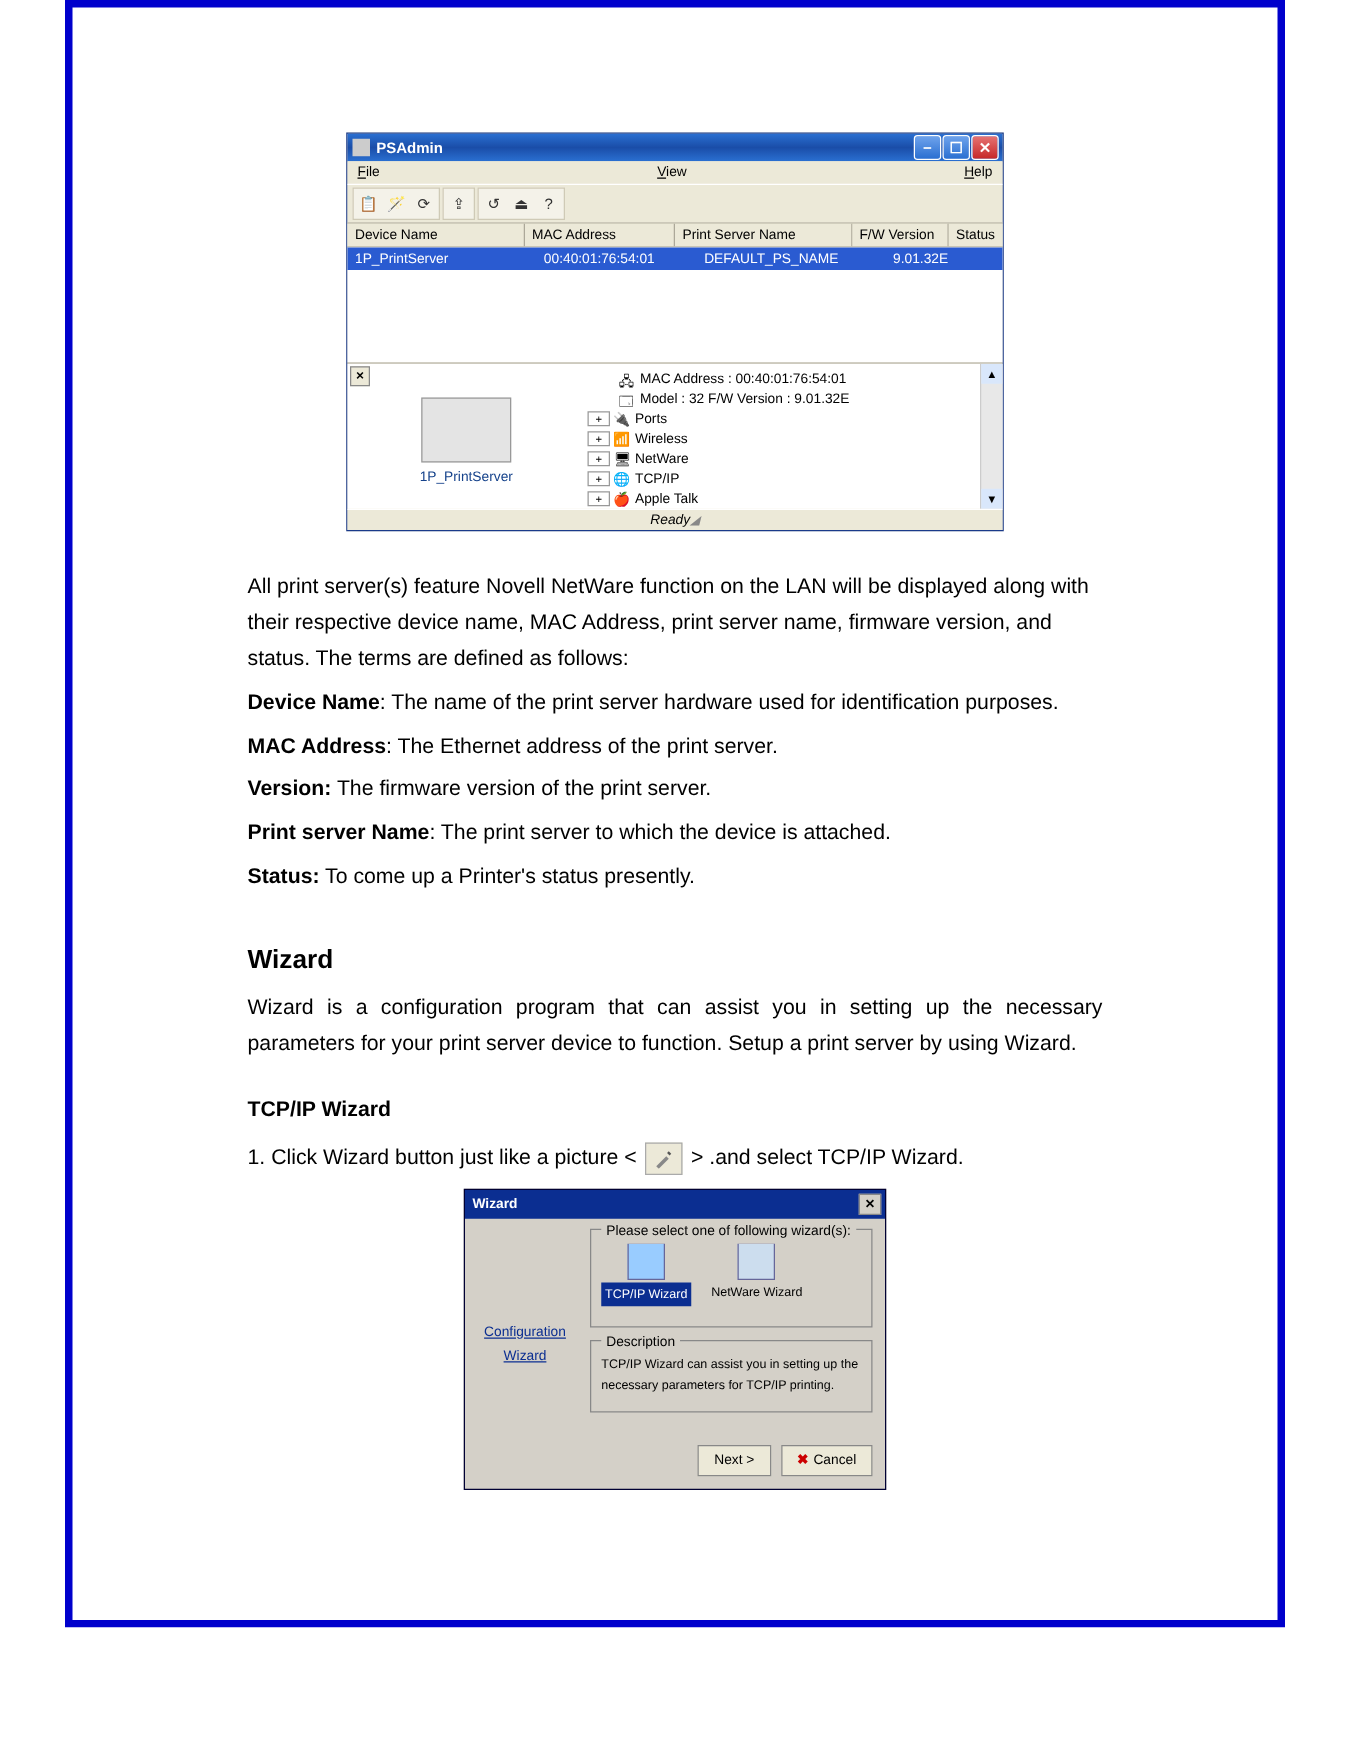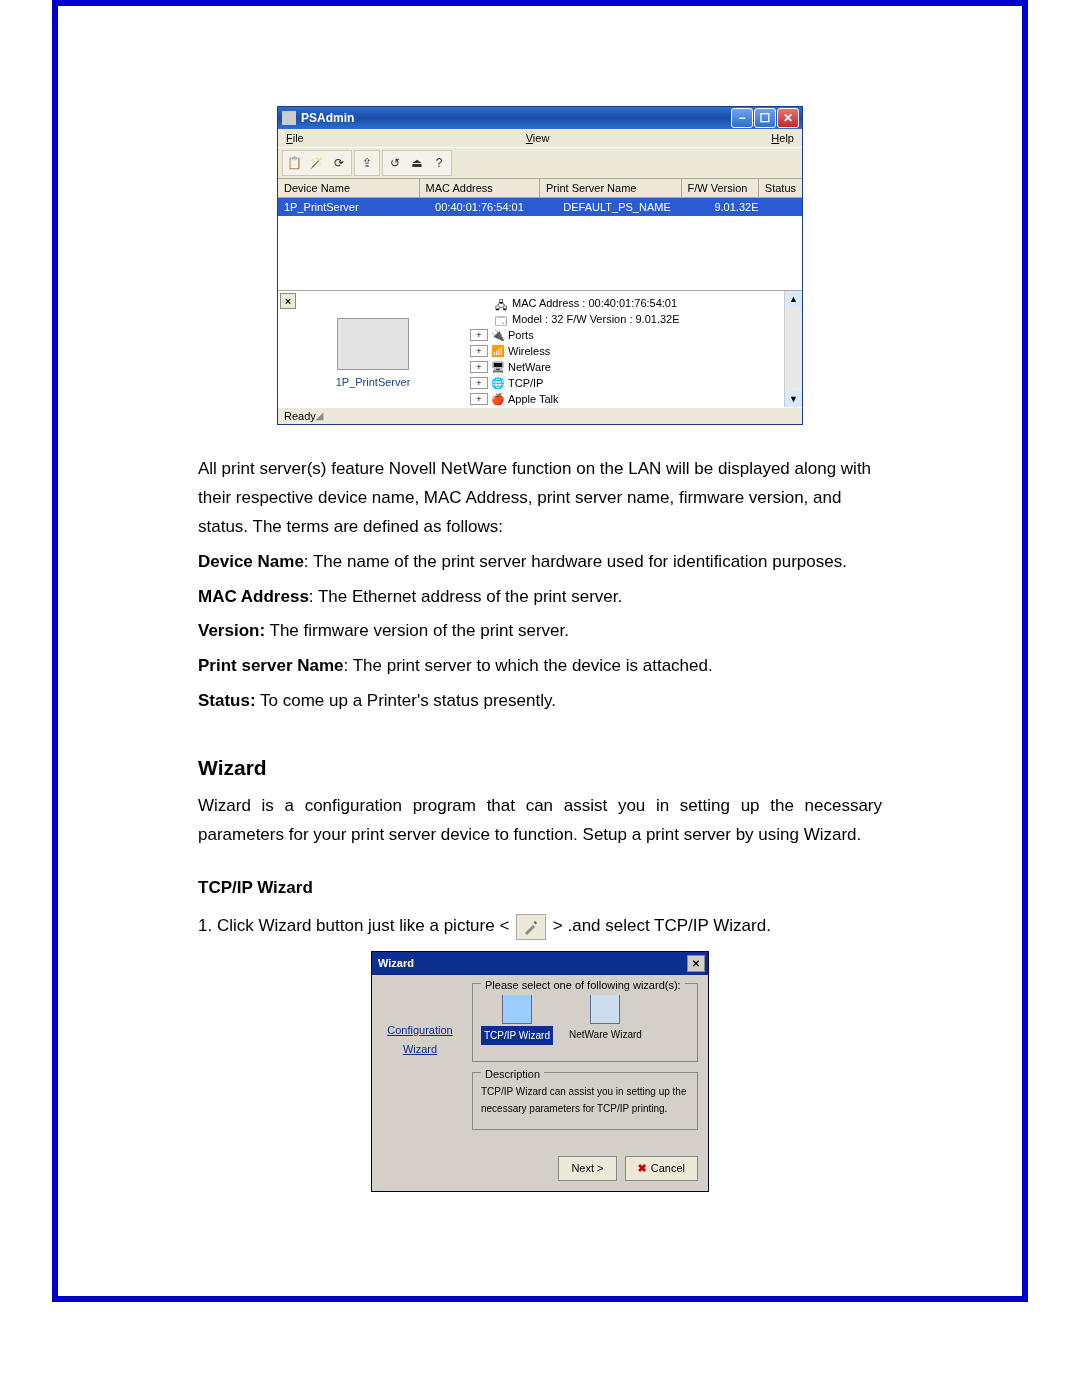--- a/index.html
+++ b/index.html
@@ -120,21 +120,21 @@
     display:flex; flex-direction:column; justify-content:space-between;
     border-left:1px solid #ccc;
   }
   .vbtn{
     height:16px; display:flex;align-items:center;justify-content:center;
     font-size:9px; background:#d9e7fb;
   }
   .statusbar{
     padding:2px 6px; font-size:11px; background:#ece9d8;
     border-top:1px solid #fff;
-    display:flex; justify-content:flex-start;
+    display:flex; justify-content:center;font-style:italic;
   }
   .resize{ font-size:10px; color:#888;}
 
   
   .doc-text{
     margin: 0 90px 0 90px;
     font-size: 17px;
     line-height: 1.7;
     color:#000;
   }
@@ -172,20 +172,21 @@
     display:flex;align-items:center;justify-content:center;
     border:1px solid #888; font-size:10px;
   }
   .wiz-body{
     display:flex;
   }
   .wiz-left{
     width:96px;
     display:flex;align-items:flex-start;justify-content:center;
     padding-top:46px;
+    margin-top:36px;
   }
   .wiz-left a{ color:#0b2e91; text-decoration:underline; font-size:11px; text-align:center;}
   .wiz-right{
     flex:1;
     padding:8px 10px 10px 4px;
   }
   .wiz-group{
     border:1px solid #888;
     padding:10px 8px 16px 8px;
     margin-bottom:10px;

